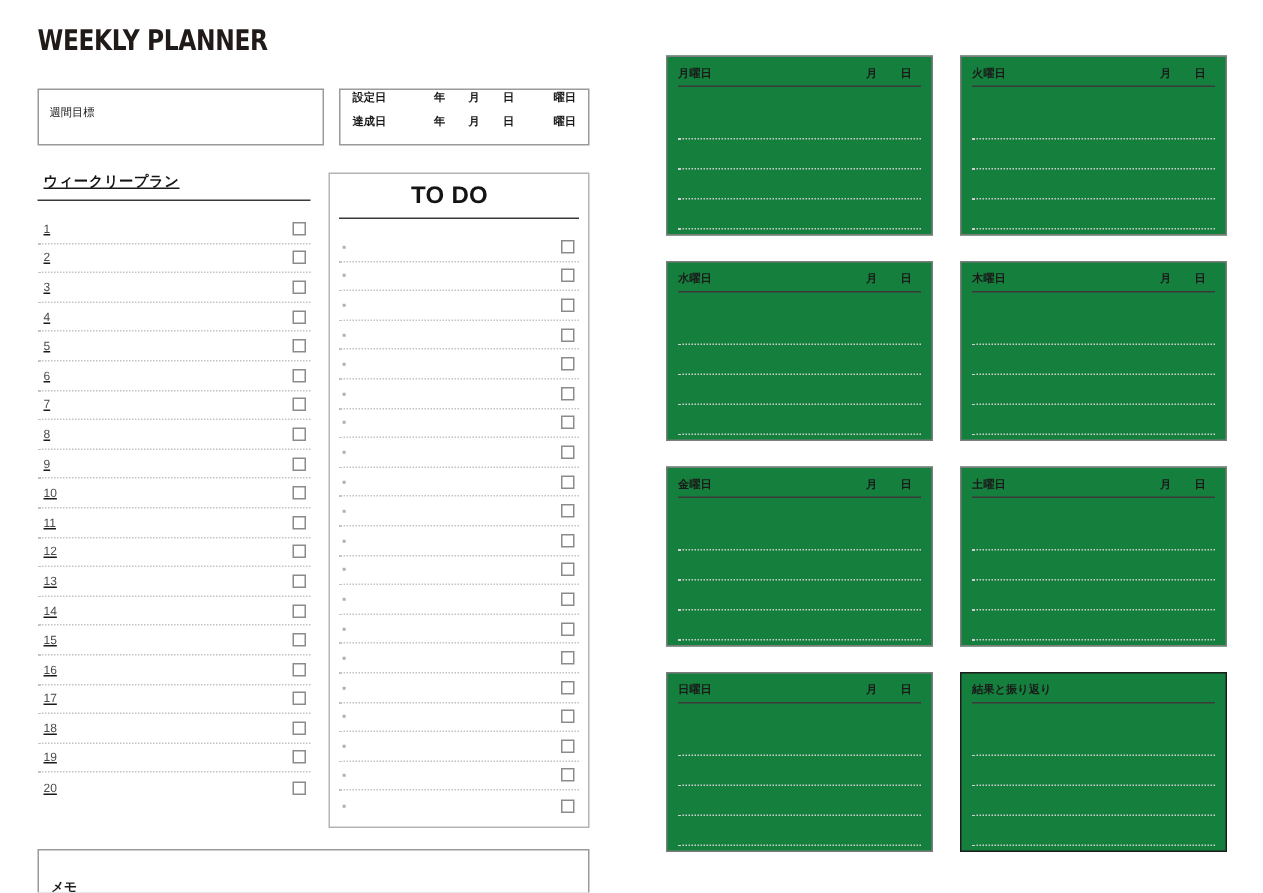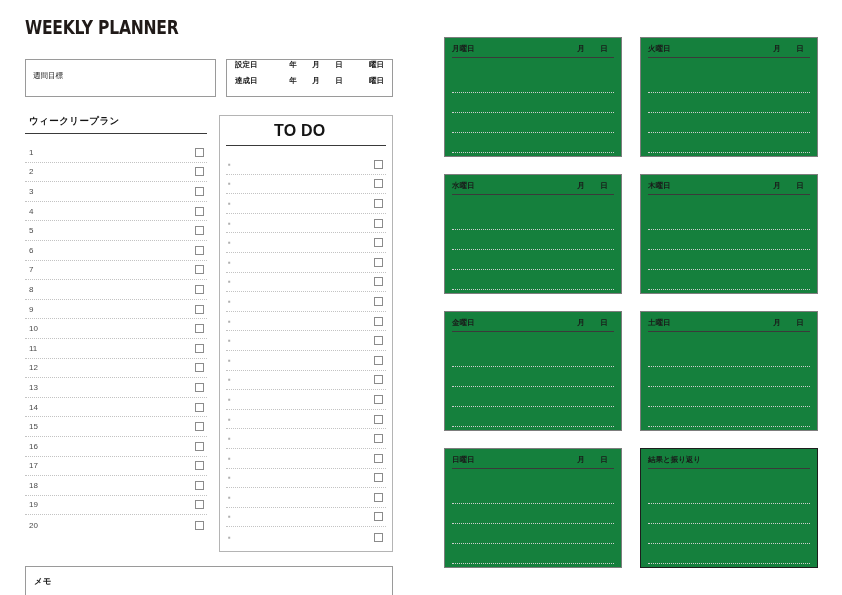--- a/index.html
+++ b/index.html
@@ -78,21 +78,21 @@
   .date-line .dl-d { width: 24px; text-align: center; }
   .date-line .dl-w { margin-left: 18px; font-family: Liberation Mono, monospace; }
 
   
   #lists-row {
     display: flex;
     gap: 12px;
     margin-top: 18px;
   }
 
-  #weekly-col { width: 182px; }
+  #weekly-col { width: 182px; text-decoration: underline; }
 
   .sec-head {
     font-size: 9.5px;
     font-weight: bold;
     letter-spacing: 0.4px;
     padding: 0 0 5px 4px;
     color: #141414;
   }
   .sec-rule {
     border-bottom: 1.4px solid #3a3a3a;
@@ -138,21 +138,21 @@
   }
   #todo-col .sec-head { padding-left: 2px; font-size: 16px; letter-spacing: 0.2px; margin-left: 46px; }
   #todo-col .line-row { padding-left: 2px; }
 
   
   #memo-box {
     margin-top: 14px;
     border: 1px solid #9a9a9a;
     box-sizing: border-box;
     height: 30px;
-    padding: 3px 8px;
+    padding: 14px 8px;
   }
   #memo-box .lbl {
     font-size: 8.5px;
     font-weight: bold;
   }
 
   
   #right-panel {
     position: absolute;
     left: 444px;

